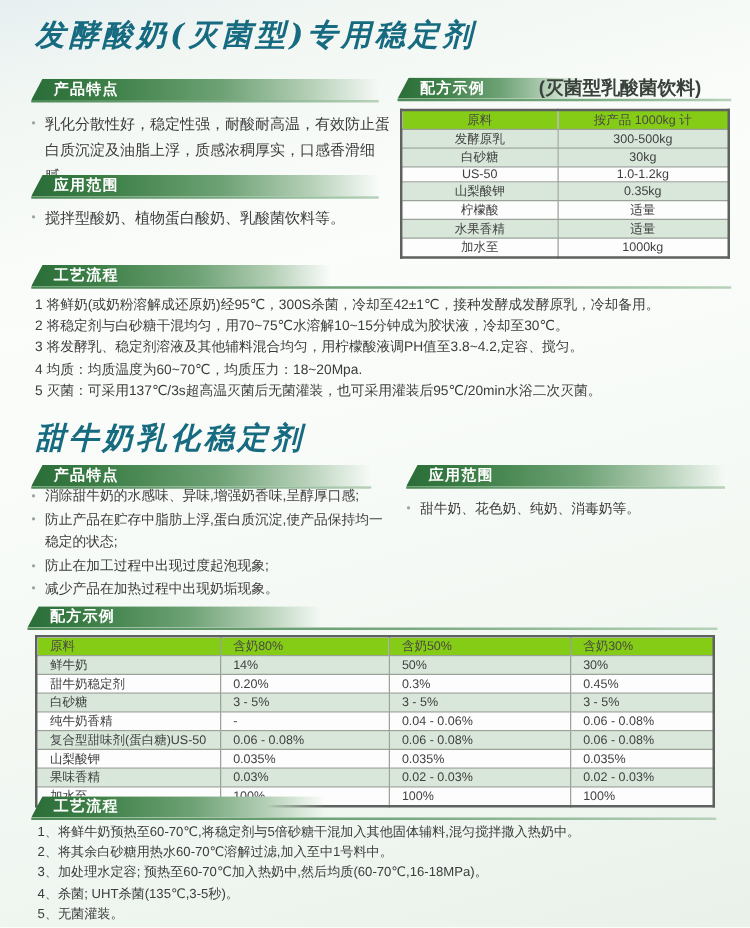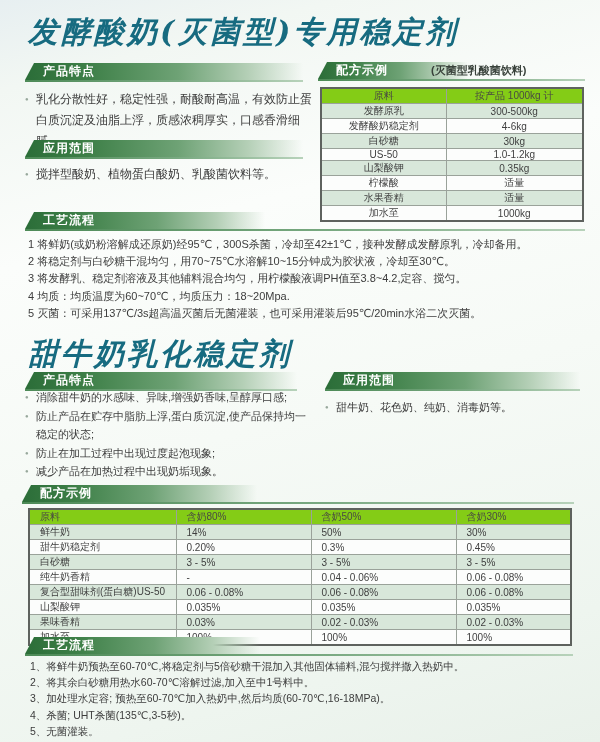--- a/index.html
+++ b/index.html
@@ -10,42 +10,42 @@
   }
   .page{
     position:relative;width:600px;height:742px;overflow:hidden;
     background:linear-gradient(165deg,#e7eff1 0%,#f2f7f3 10%,#fbfdfb 30%,#f6faf6 55%,#eef5ef 85%,#e9f1ea 100%);
   }
   
   .doc-title{
     position:absolute;left:28px;
     font-family:"DejaVu Serif","Liberation Serif",serif;
     font-style:italic;font-weight:bold;
-    font-size:30px;letter-spacing:3px;color:#176b80;
+    font-size:24px;letter-spacing:3px;color:#176b80;
     white-space:nowrap;
   }
   
   .bar{position:absolute;height:19px;}
   .bar::after{ 
     content:"";position:absolute;left:0;right:0;bottom:0;height:2px;
     background:linear-gradient(90deg,#4d8a57 0%,#79a981 55%,#b7d2ba 100%);
   }
   .bar .fill{
     position:absolute;left:0;top:0;bottom:2px;
     background:linear-gradient(90deg,#2b6d38 0%,#3d7f47 22%,#6ea275 55%,#b4cfb6 80%,rgba(240,246,240,0) 100%);
     clip-path:polygon(9px 0,100% 0,100% 100%,0 100%);
   }
   .bar .lbl{
     position:absolute;left:18px;top:1px;
     color:#ffffff;font-weight:bold;font-size:12px;line-height:15px;
     letter-spacing:1px;white-space:nowrap;
   }
   .bar .note{
     position:absolute;top:1px;
-    color:#38413a;font-weight:bold;font-size:11px;line-height:15px;white-space:nowrap;
+    color:#38413a;font-weight:bold;font-size:15px;line-height:15px;white-space:nowrap;
   }
   
   .bullets{position:absolute;color:#3c3c3c;}
   .bullet-item{position:relative;padding-left:11px;}
   .bullet-item::before{
     content:"\25CF";position:absolute;left:0;top:0;
     font-size:6px;color:#98a89c;
   }
   .b1{font-size:12px;line-height:21px;}
   .b2{font-size:11px;line-height:18.5px;}
@@ -107,24 +107,20 @@
   <thead>
         <tr>
           <th>原料</th>
           <th>按产品 1000kg 计</th>
         </tr>
       </thead>
       <tbody>
         <tr class="alt">
           <td>发酵原乳</td>
           <td>300-500kg</td>
-        </tr>
-        <tr>
-          <td>发酵酸奶稳定剂</td>
-          <td>4-6kg</td>
         </tr>
         <tr class="alt">
           <td>白砂糖</td>
           <td>30kg</td>
         </tr>
         <tr>
           <td>US-50</td>
           <td>1.0-1.2kg</td>
         </tr>
         <tr class="alt">

